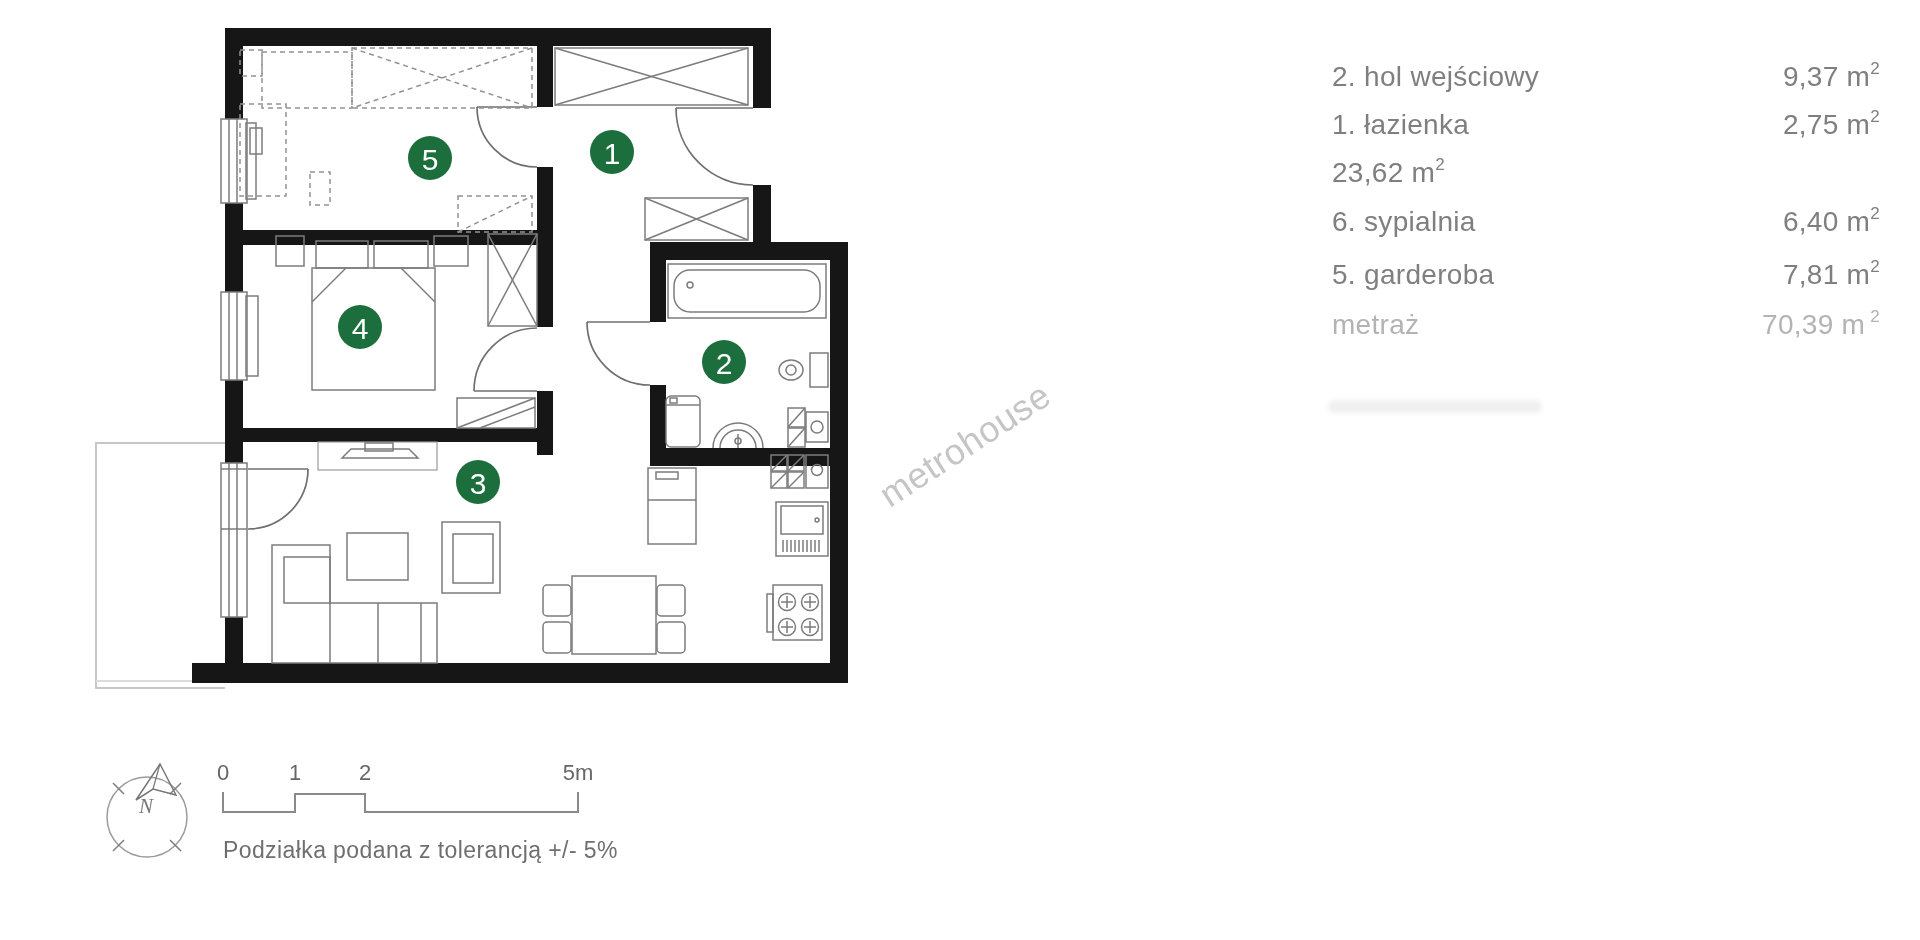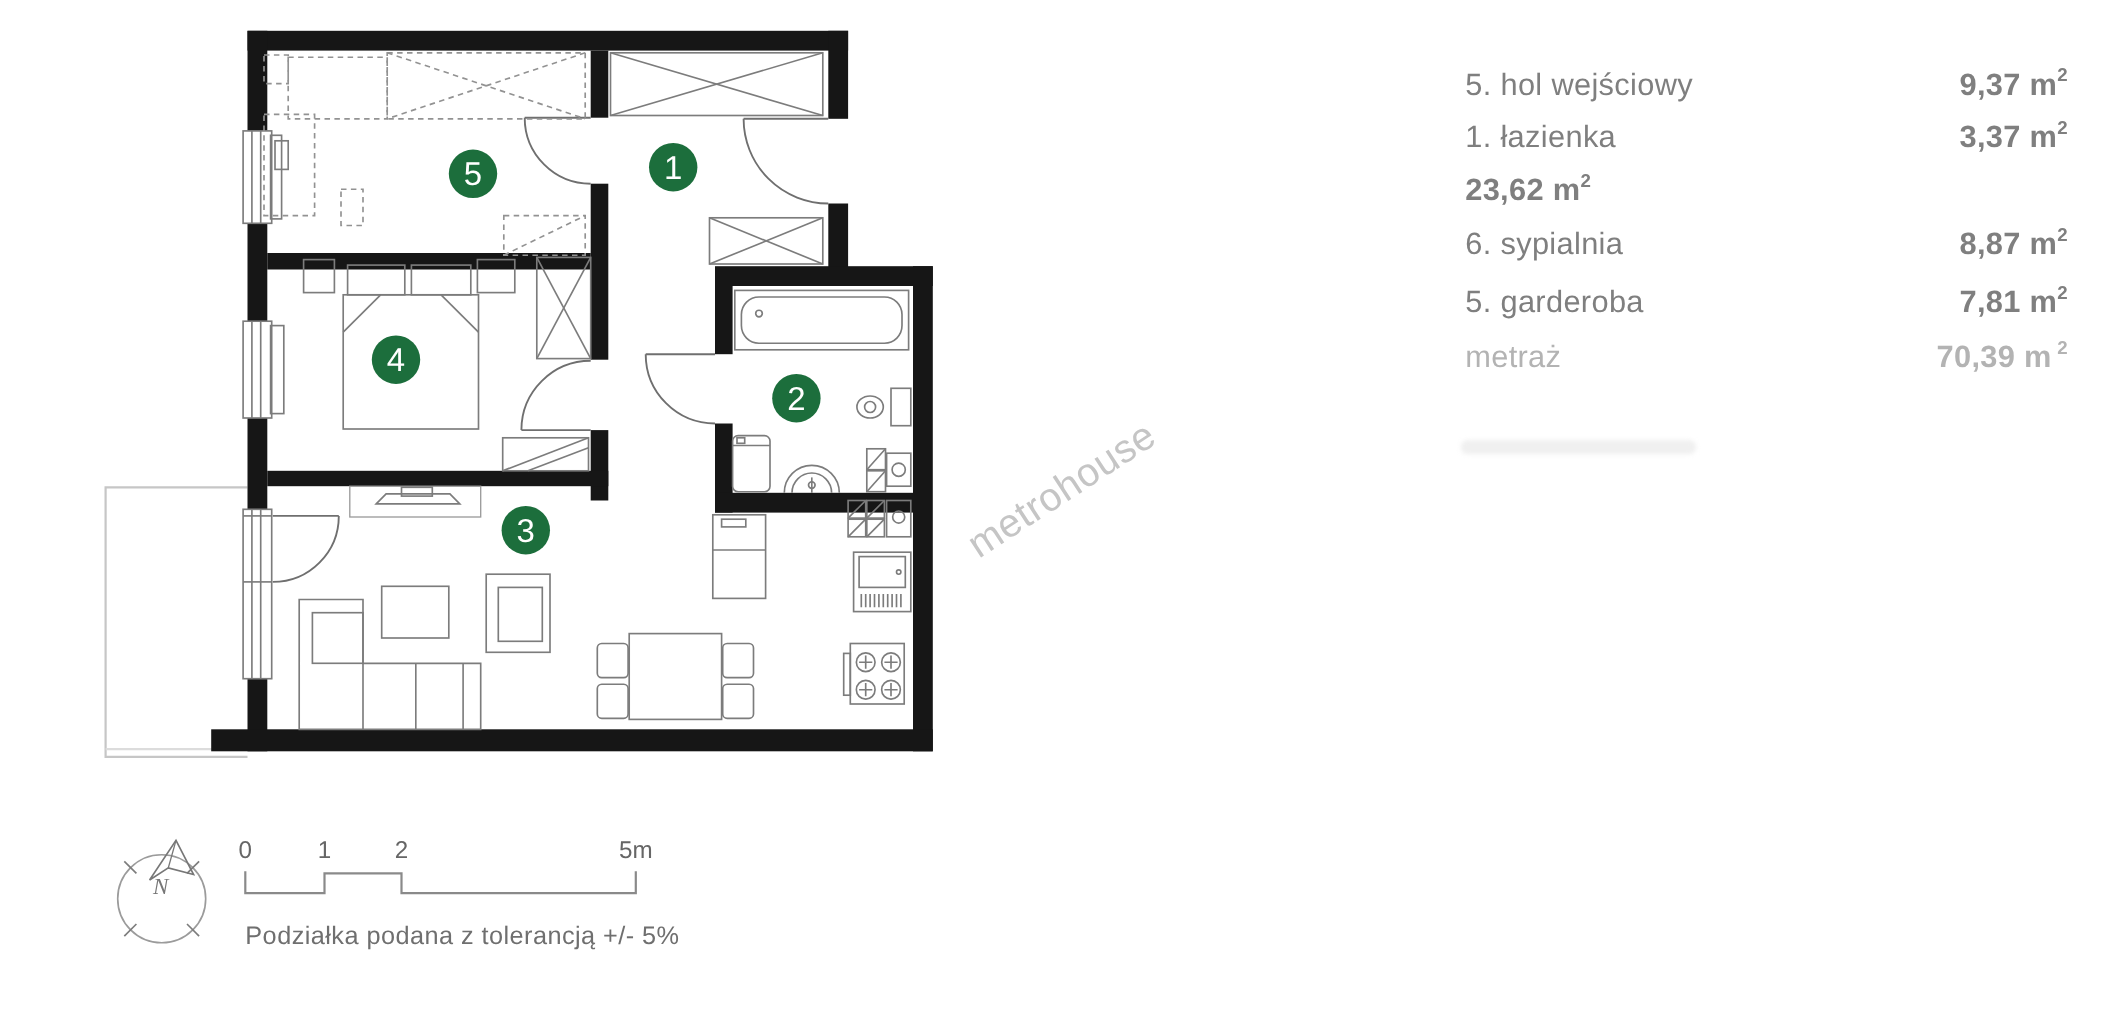--- a/index.html
+++ b/index.html
@@ -4,21 +4,21 @@
 <style>
   html,body{margin:0;padding:0;background:#fff;}
   #page{position:relative;width:1920px;height:940px;background:#ffffff;overflow:hidden;
         font-family:"Liberation Sans", sans-serif;}
   #plan-svg{position:absolute;left:0;top:0;}
   
   #legend{position:absolute;left:1332px;top:0;width:548px;}
   .lrow{position:absolute;left:0;width:548px;height:34px;line-height:34px;
         display:flex;justify-content:space-between;
         font-size:28px;color:#7f7f7f;letter-spacing:0.3px;}
-  .lrow .lv{white-space:nowrap;font-weight:bold;}
+  .lrow .lv{white-space:nowrap;}
   .lrow .unit{margin-left:8px;}
   .lrow sup{font-size:17px;line-height:0;position:relative;top:-2px;}
   .lrow.muted{color:#b3b3b3;text-align:right;}
   .lrow.muted sup{margin-left:5px;}
   
   #watermark{position:absolute;left:840px;top:424px;width:250px;text-align:center;
              transform:rotate(-33deg);font-size:36px;color:#c5c5c5;letter-spacing:0.5px;
              user-select:none;}
   #smudge{position:absolute;left:1328px;top:400px;width:214px;height:13px;
           background:#f0f0f0;border-radius:7px;filter:blur(2px);}
@@ -292,33 +292,33 @@
     <text class="svgtxt" x="223" y="780" text-anchor="middle">0</text>
     <text class="svgtxt" x="295" y="780" text-anchor="middle">1</text>
     <text class="svgtxt" x="365" y="780" text-anchor="middle">2</text>
     <text class="svgtxt" x="578" y="780" text-anchor="middle">5m</text>
     <text class="note" x="223" y="858">Podziałka podana z tolerancją +/- 5%</text>
   </g>
 </svg>
 
   <div id="legend">
     <div class="lrow" style="top:60px">
-      <span class="ll">5. hol wejściowy</span>
+      <span class="ll">2. hol wejściowy</span>
       <span class="lv"><span>9,37</span><span class="unit">m</span><sup>2</sup></span>
     </div>
     <div class="lrow" style="top:108px">
       <span class="ll">1. łazienka</span>
-      <span class="lv"><span>3,37</span><span class="unit">m</span><sup>2</sup></span>
+      <span class="lv"><span>2,75</span><span class="unit">m</span><sup>2</sup></span>
     </div>
     <div class="lrow" style="top:156px">
       <span class="lv"><span>23,62</span><span class="unit">m</span><sup>2</sup></span>
     </div>
     <div class="lrow" style="top:205px">
       <span class="ll">6. sypialnia</span>
-      <span class="lv"><span>8,87</span><span class="unit">m</span><sup>2</sup></span>
+      <span class="lv"><span>6,40</span><span class="unit">m</span><sup>2</sup></span>
     </div>
     <div class="lrow" style="top:258px">
       <span class="ll">5. garderoba</span>
       <span class="lv"><span>7,81</span><span class="unit">m</span><sup>2</sup></span>
     </div>
     <div class="lrow muted" style="top:308px">
       <span class="ll">metraż</span>
       <span class="lv"><span>70,39</span><span class="unit">m</span><sup>2</sup></span>
     </div>
   </div>

